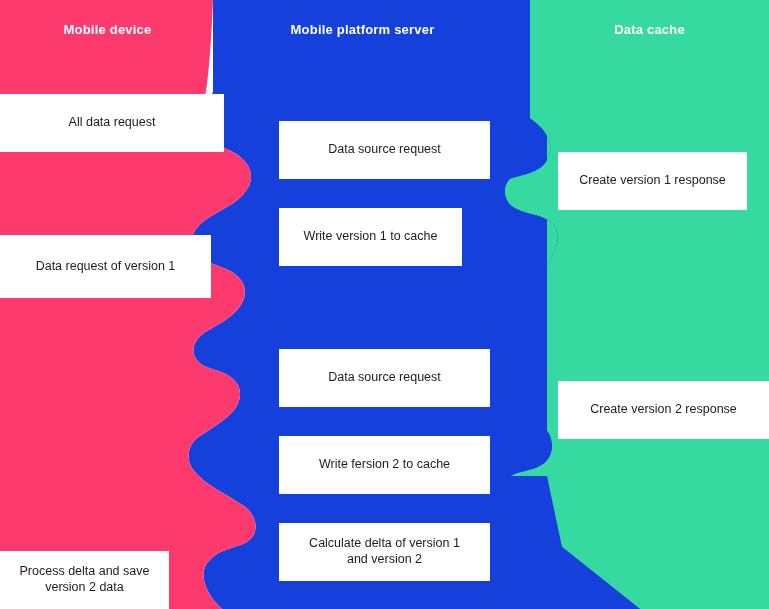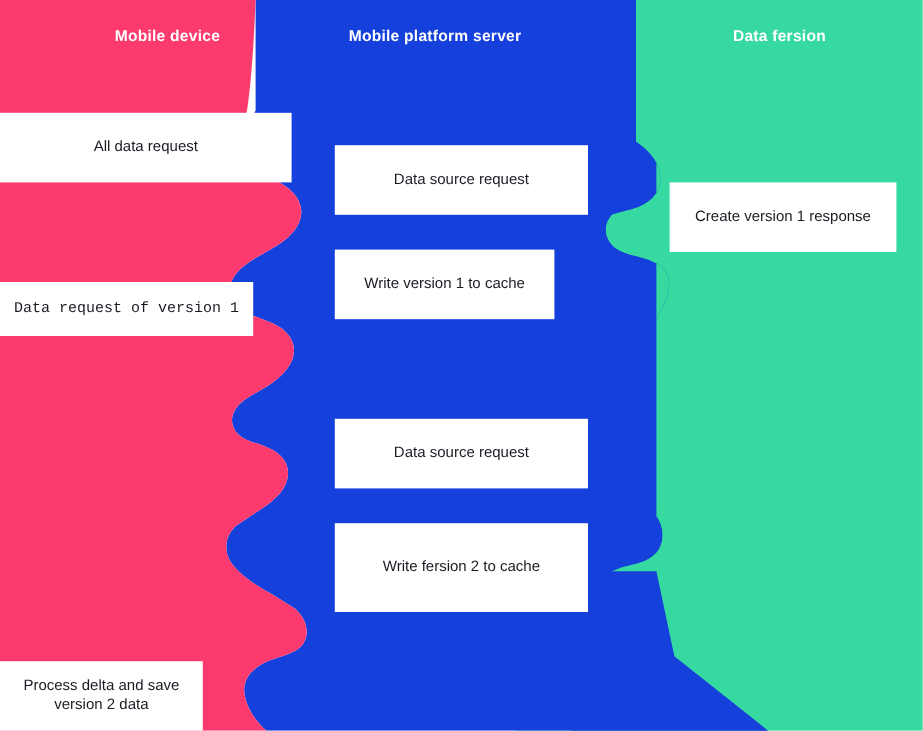--- a/index.html
+++ b/index.html
@@ -17,21 +17,21 @@
   .lane-title{
     position:absolute;
     color:#ffffff;
     font-size:13px;
     font-weight:bold;
     letter-spacing:.2px;
     text-align:center;
     white-space:nowrap;
     z-index:3;
   }
-  #title-device{left:0;  top:22px; width:215px;margin-left:32px;}
+  #title-device{left:0;  top:22px; width:215px;}
   #title-server{left:205px;top:22px;width:315px;}
   #title-source{left:530px;top:22px;width:239px;}
 
   
   .box{
     position:absolute;
     background:#ffffff;
     color:#1b1b24;
     font-size:12.5px;
     line-height:1.25;
@@ -149,42 +149,48 @@
 
     <path fill="#1540DB" d="M 547,476
              L 562,547
              L 640,609
              L 476,609
              L 476,476 Z"></path>
   </svg>
 
   <div class="lane-title" id="title-device">Mobile device</div>
   <div class="lane-title" id="title-server">Mobile platform server</div>
-  <div class="lane-title" id="title-source">Data fersion</div>
+  <div class="lane-title" id="title-source">Data cache</div>
 
-  <div class="box" style="left:0px;top:94px;width:243px;height:58px;">
+  <div class="box" style="left:0px;top:94px;width:224px;height:58px;">
     <span>All data request</span>
   </div>
-  <div class="box" style="left:0px;top:235px;width:211px;height:45px;font-family:Liberation Mono, monospace;">
+  <div class="box" style="left:0px;top:235px;width:211px;height:63px;">
     <span>Data request of version 1</span>
   </div>
   <div class="box" style="left:0px;top:551px;width:169px;height:58px;">
     <span>Process delta and save<br>version 2 data</span>
   </div>
 
   <div class="box" style="left:279px;top:121px;width:211px;height:58px;">
     <span>Data source request</span>
   </div>
   <div class="box" style="left:279px;top:208px;width:183px;height:58px;">
     <span>Write version 1 to cache</span>
   </div>
   <div class="box" style="left:279px;top:349px;width:211px;height:58px;">
     <span>Data source request</span>
   </div>
-  <div class="box" style="left:279px;top:436px;width:211px;height:74px;">
+  <div class="box" style="left:279px;top:436px;width:211px;height:58px;">
     <span>Write fersion 2 to cache</span>
+  </div>
+  <div class="box" style="left:279px;top:523px;width:211px;height:58px;">
+    <span>Calculate delta of version 1<br>and version 2</span>
   </div>
 
   <div class="box" style="left:558px;top:152px;width:189px;height:58px;">
     <span>Create version 1 response</span>
   </div>
+  <div class="box" style="left:558px;top:381px;width:211px;height:58px;">
+    <span>Create version 2 response</span>
+  </div>
 
 </div>
 
 </body></html>

